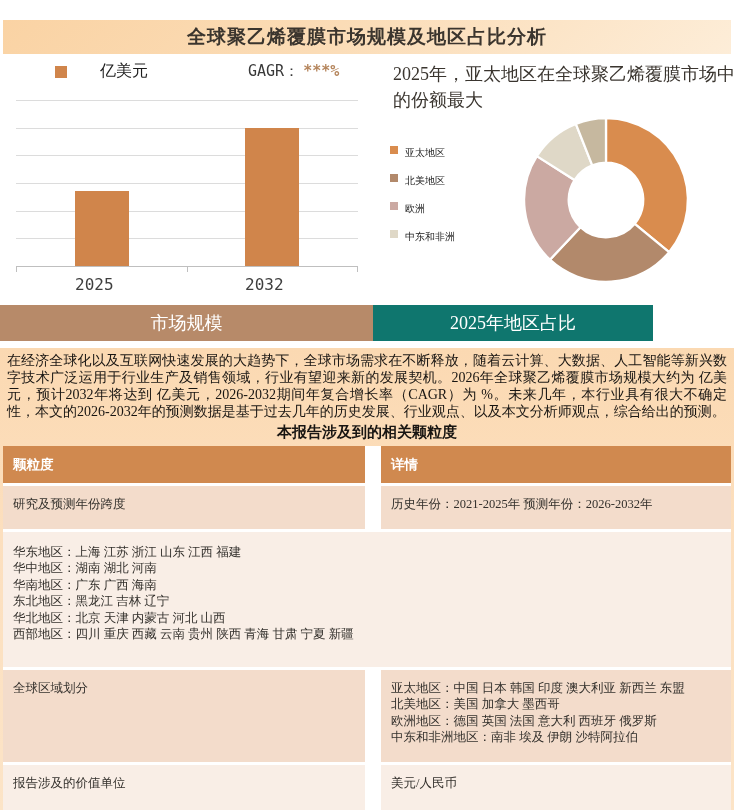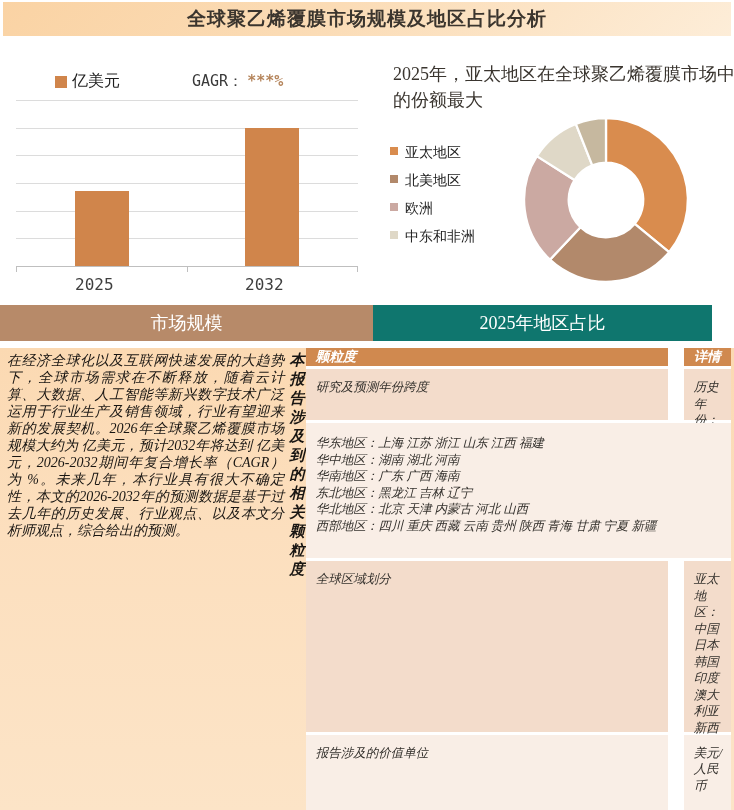--- a/index.html
+++ b/index.html
@@ -1,56 +1,56 @@
 <!DOCTYPE html>
 <html><head>
 <meta charset="utf-8">
 <style>
   html,body{margin:0;padding:0;background:#fff;}
   .page{position:relative;width:734px;height:810px;overflow:hidden;background:#fff;
         font-family:"Liberation Serif","DejaVu Serif",serif;color:#2f2b27;}
   
-  .banner{position:absolute;left:3px;top:2px;right:3px;height:34px;
+  .banner{position:absolute;left:3px;top:20px;right:3px;height:34px;
           background:linear-gradient(135deg,#fad3a4 0%,#fbdcb6 45%,#fdedd8 100%);
           display:flex;align-items:center;justify-content:center;}
   .banner h1{margin:0;font-size:19px;font-weight:bold;color:#3b352e;letter-spacing:1px;}
   
   .bar-panel{position:absolute;left:0;top:37px;width:370px;height:268px;}
-  .bar-legend{position:absolute;left:55px;top:34px;display:flex;align-items:center;
-              font-size:16px;color:#1c1c1c;}
+  .bar-legend{position:absolute;left:55px;top:24px;display:flex;align-items:center;
+              font-size:16px;color:#1c1c1c;gap:28px;}
   .swatch{width:12px;height:12px;display:inline-block;margin-right:5px;}
   .cagr{margin-left:72px;font-family:"DejaVu Sans Mono","Liberation Mono",monospace;
         font-size:15px;color:#3a3a3a;}
   .stars{color:#b5855c;font-weight:bold;margin-left:4px;}
   .plot{position:absolute;left:16px;top:63px;width:342px;height:166px;
         border-bottom:1px solid #bfbfbf;}
   .gridline{position:absolute;left:0;right:0;height:1px;background:#dcdcdc;}
   .bar{position:absolute;bottom:0;width:54px;}
   .xtick{position:absolute;bottom:-6px;width:1px;height:6px;background:#bfbfbf;}
   .xlabel{position:absolute;top:238px;width:54px;text-align:left;
           font-family:"DejaVu Sans Mono","Liberation Mono",monospace;
           font-size:16px;color:#3f3f3f;}
   .donut-panel{position:absolute;left:370px;top:37px;width:364px;height:268px;}
   .donut-title{position:absolute;left:7px;top:8px;width:352px;margin:16px;
                font-size:18px;line-height:26px;font-weight:normal;color:#3a352f;}
   .donut-legend{position:absolute;left:20px;top:106px;margin:0;padding:0;list-style:none;
-                width:104px;font-size:14px;color:#1c1c1c;}
+                width:104px;font-size:10px;color:#1c1c1c;}
   .donut-legend li{margin-bottom:9px;line-height:19px;}
   .marker{display:inline-block;width:8px;height:8px;margin-right:7px;vertical-align:2px;}
   .donut-svg{position:absolute;left:145px;top:72px;}
   
-  .tabs{position:absolute;left:0;top:305px;width:712px;height:36px;display:flex;}
+  .tabs{position:absolute;left:0;top:305px;width:653px;height:36px;display:flex;}
   .tab{display:flex;align-items:center;justify-content:center;
        font-size:18px;color:#ffffff;cursor:pointer;}
   .tab-left{width:373px;background:#b78a69;}
   .tab-right{flex:1;background:#0f766e;}
   
   .content{position:absolute;left:0;top:348px;right:0;bottom:0;
            background:linear-gradient(180deg,#fbd9b2 0%,#fcdfbe 40%,#fce4c7 100%);
-           padding:0 3px;display:flex;flex-direction:row;box-sizing:border-box;font-style:italic;}
+           padding:0 3px;display:flex;flex-direction:column;box-sizing:border-box;}
   .para{margin:4px 4px 0;font-size:14px;line-height:17px;text-align:justify;color:#181512;}
   .tbl-title{margin:3px 0 4px;text-align:center;font-weight:bold;font-size:15px;color:#181512;}
   .tbl{flex:1;display:flex;flex-direction:column;background:#ffffff;}
   .t-row{display:flex;margin-top:3px;}
   .t-row:first-child{margin-top:0;}
   .c-left{width:362px;margin-right:16px;box-sizing:border-box;}
   .c-right{flex:1;box-sizing:border-box;}
   .t-head{height:37px;}
   .t-head .c-left,.t-head .c-right{background:#d0894f;color:#ffffff;font-weight:bold;
         font-size:13.5px;display:flex;align-items:center;padding-left:10px;}

